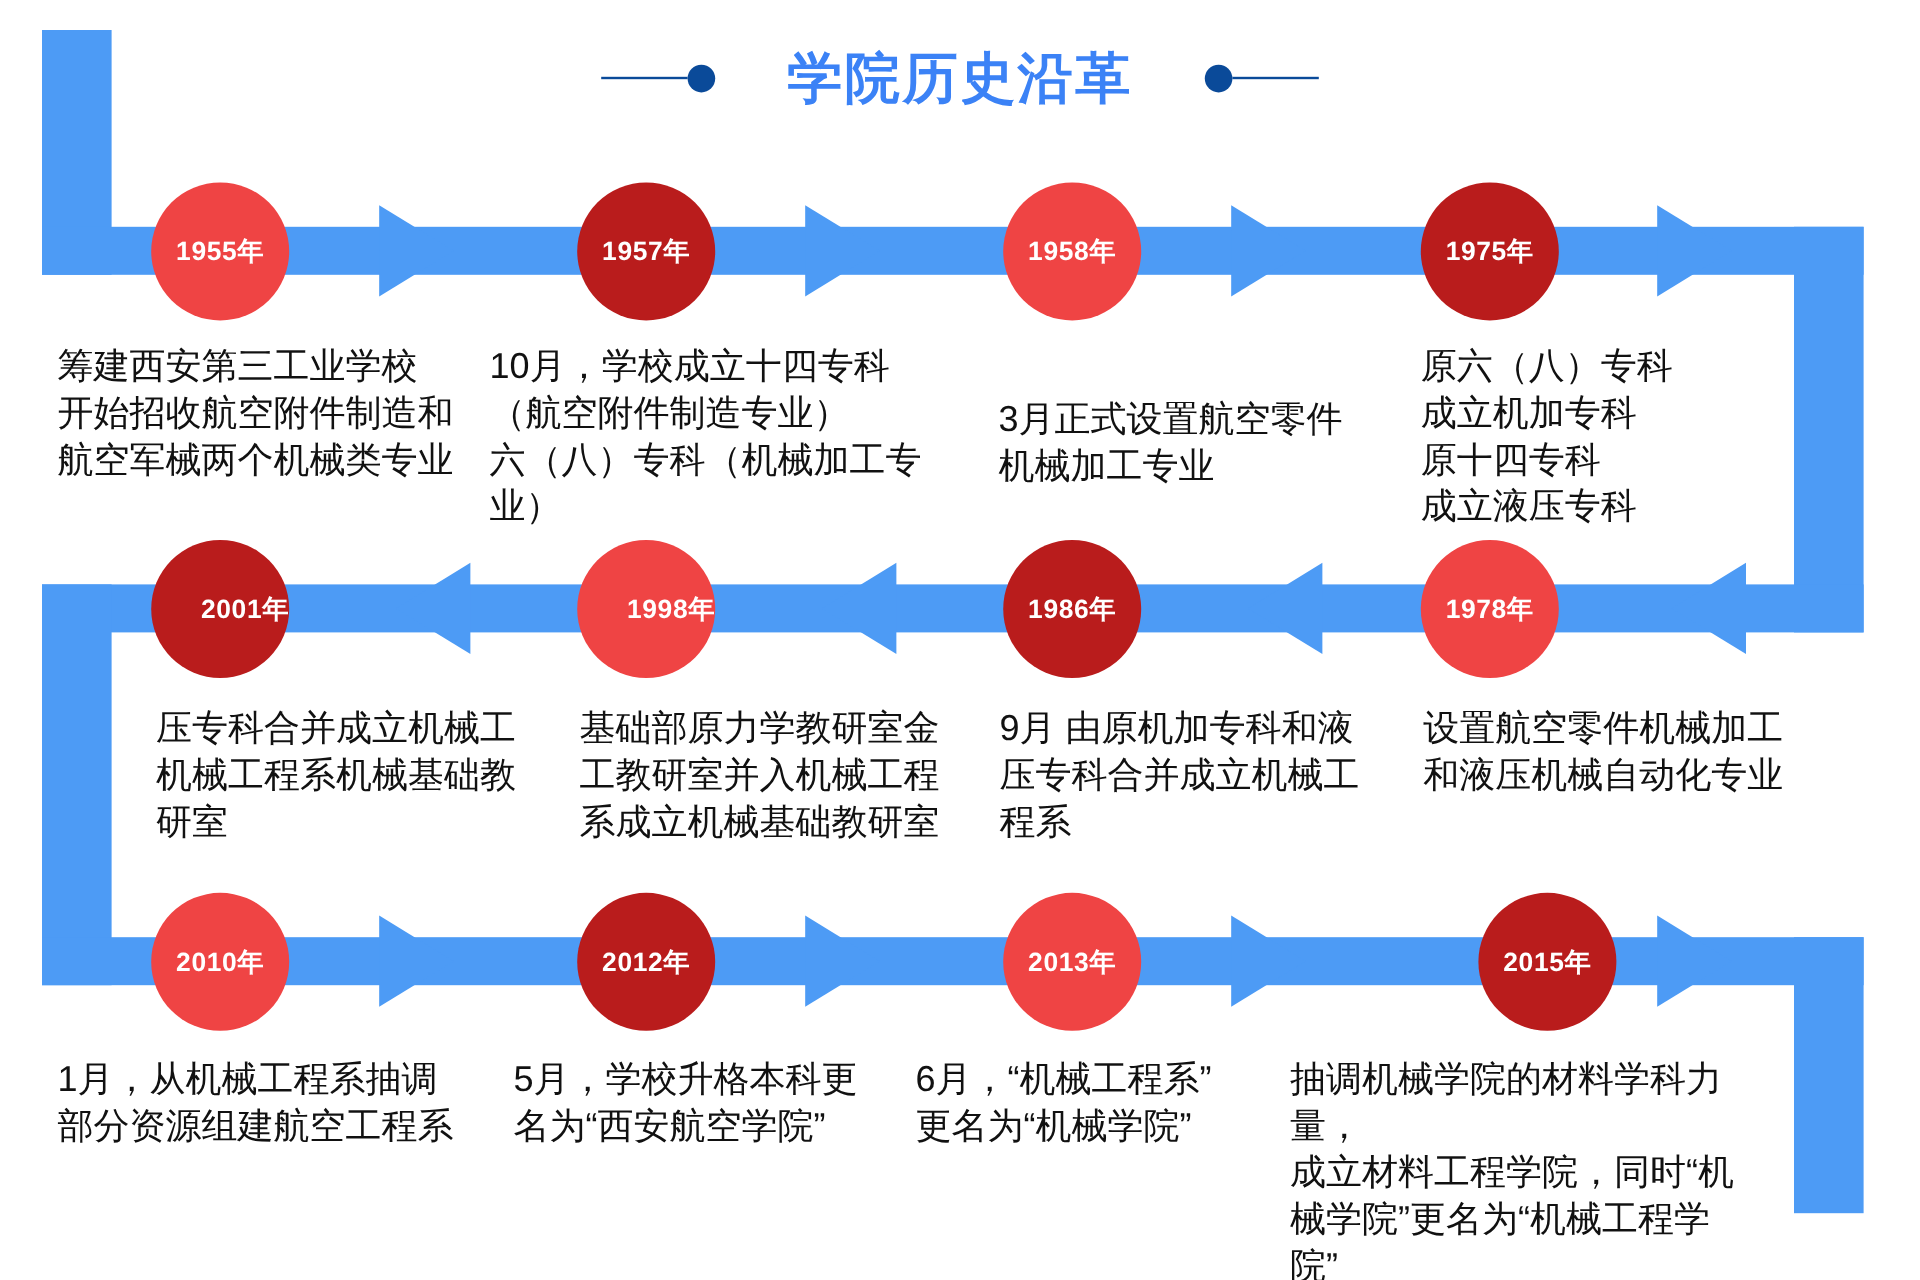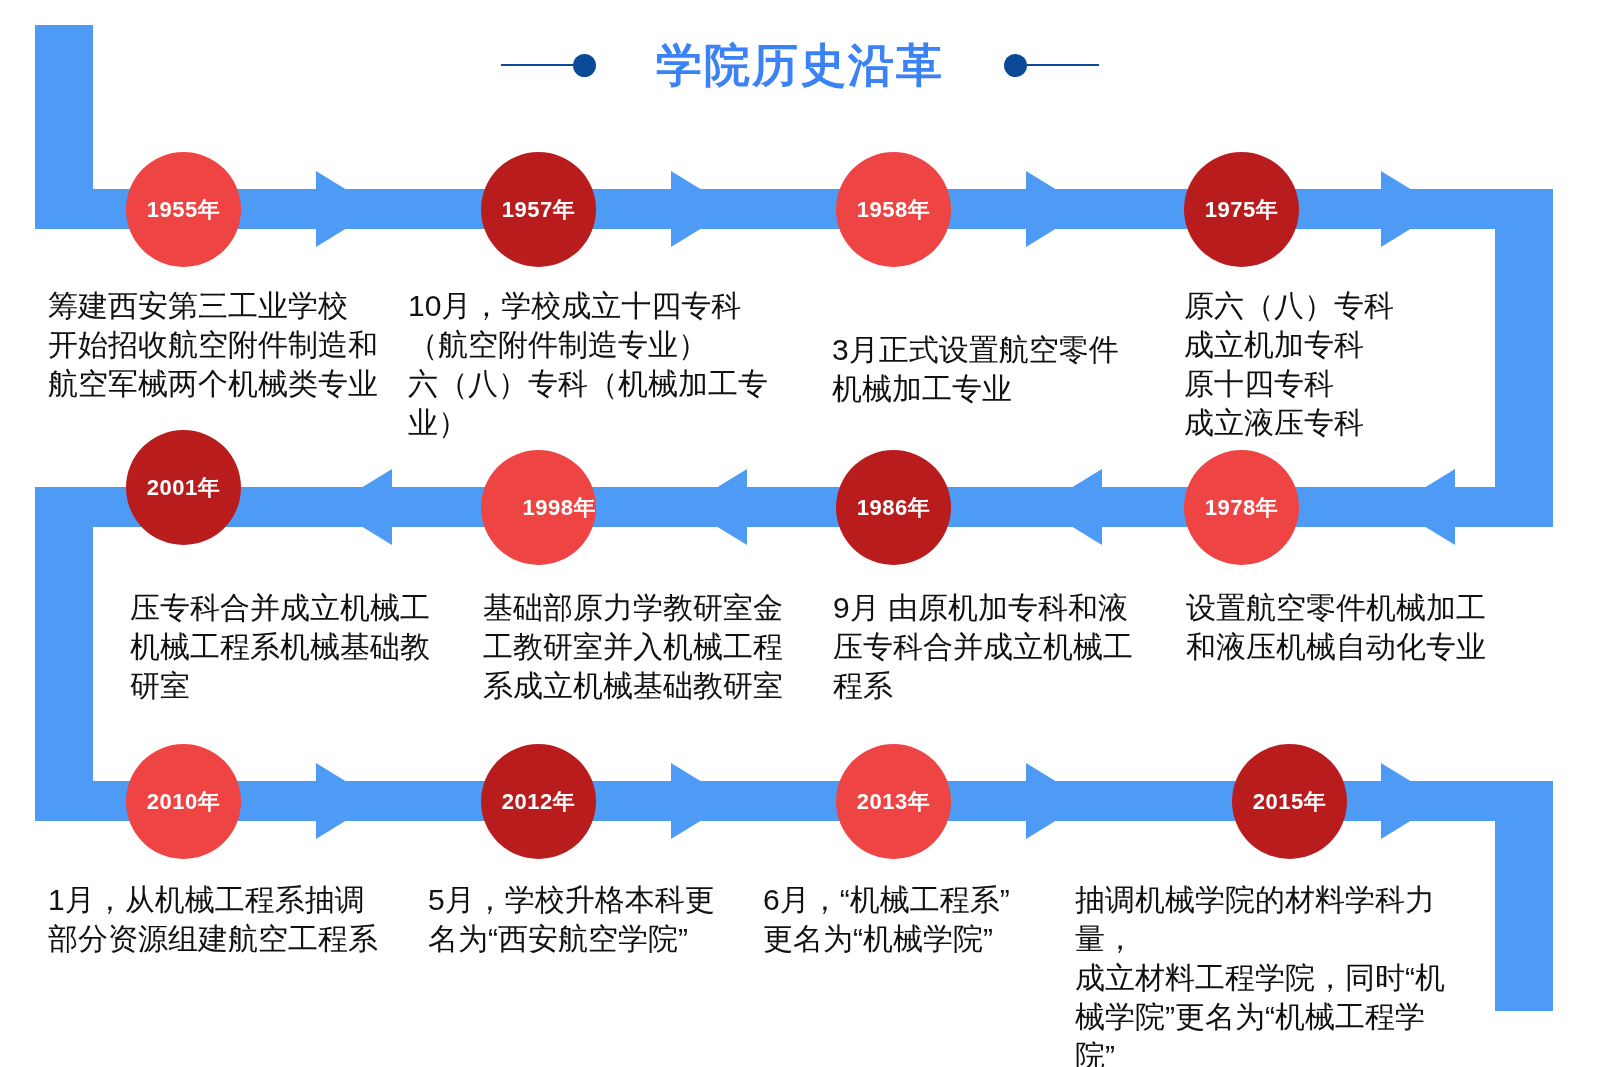--- a/index.html
+++ b/index.html
@@ -134,21 +134,21 @@
 机械加工专业</div>
 
   <div class="bubble mid" style="left:1184px; top:152px;">
     <span>1975年</span>
   </div>
   <div class="caption" style="left:1184px; top:286px; width:330px;">原六（八）专科
 成立机加专科
 原十四专科
 成立液压专科</div>
 
-  <div class="bubble mid" style="left:126px; top:430px;">
+  <div class="bubble mid" style="left:126px; top:450px;justify-content:flex-end;">
     <span>2001年</span>
   </div>
   <div class="caption" style="left:130px; top:588px; width:320px;">压专科合并成立机械工
 机械工程系机械基础教
 研室</div>
 
   <div class="bubble dark" style="left:481px; top:450px;justify-content:flex-end;">
     <span>1998年</span>
   </div>
   <div class="caption" style="left:483px; top:588px; width:320px;">基础部原力学教研室金

